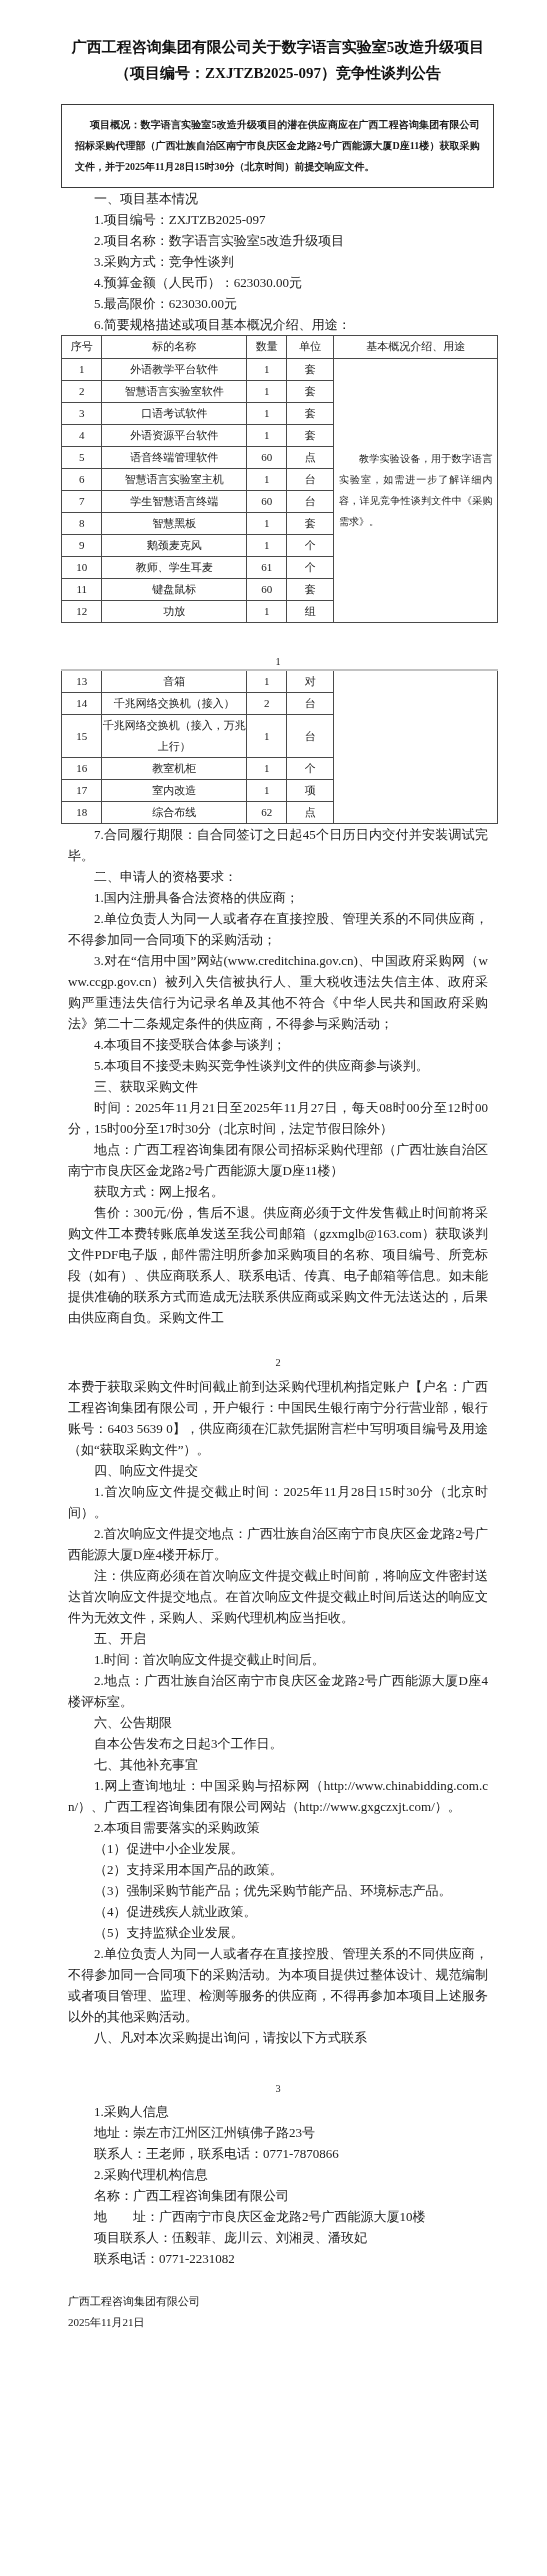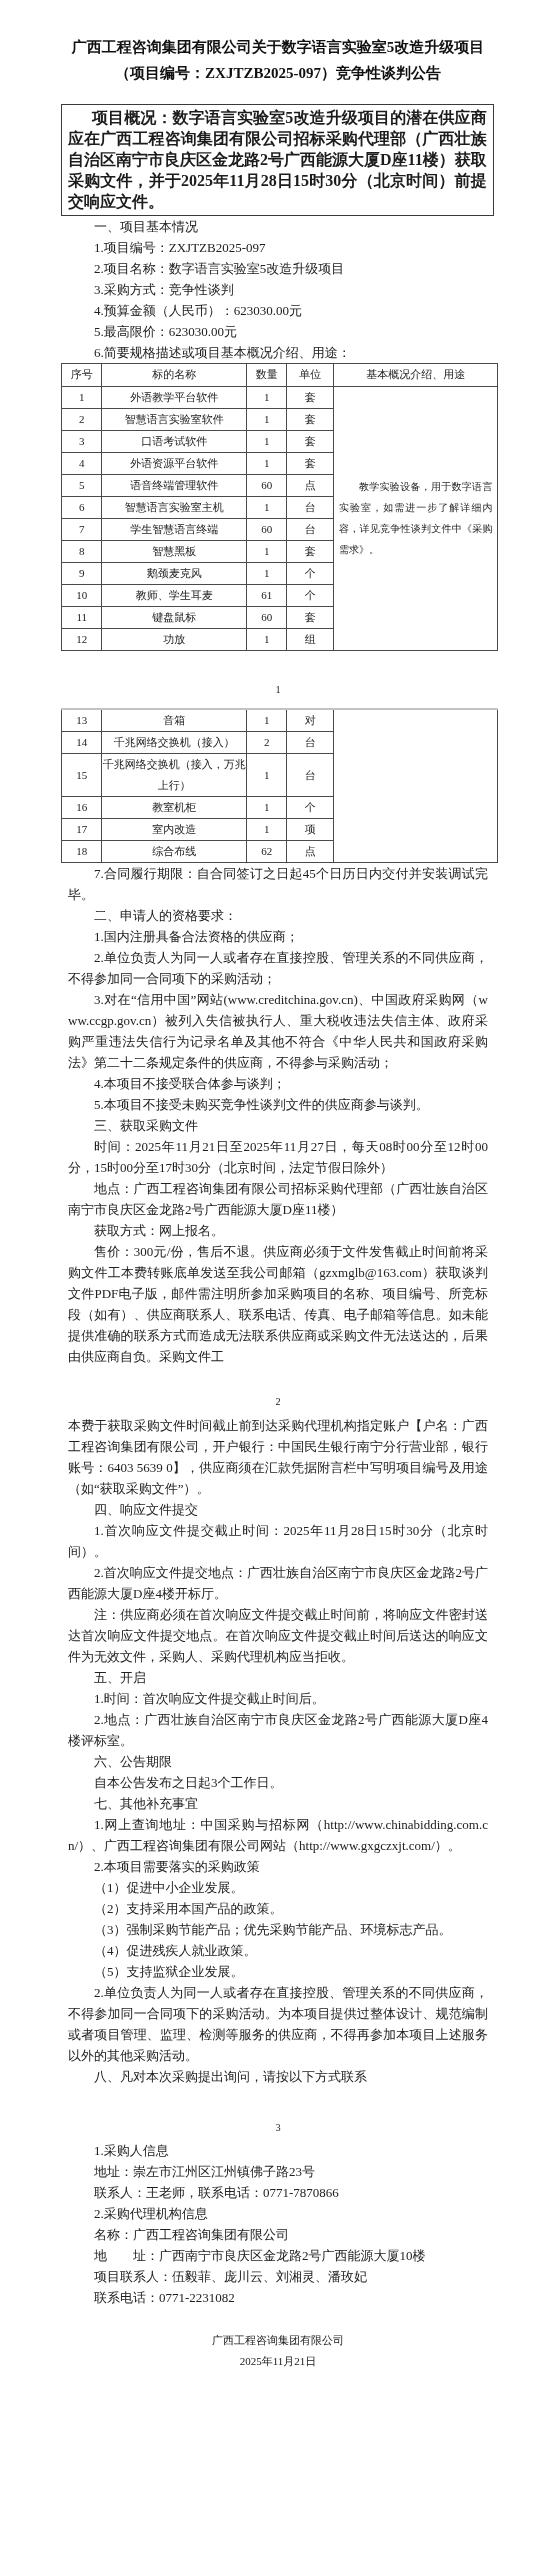--- a/index.html
+++ b/index.html
@@ -13,21 +13,21 @@
   .doc-title{
     margin:34px 0 0 0;text-align:center;font-weight:bold;color:#111;
     font-size:15px;line-height:26px;
   }
   .doc-title span{display:block;}
   .summary-box{
     margin:18px -6.2px 0 -6.8px;border:1.4px solid #3a3a3a;background:#fff;
     padding:1.4px 5.5px 1.4px 4.8px;
   }
   .summary-box p{
-    margin:1px;font-size:16px;line-height:21px;text-align:justify;
+    margin:8px;font-size:10px;line-height:21px;text-align:justify;
     text-indent:1.5em;word-break:break-all;font-weight:bold;color:#1c1c1c;
   }
   .para{
     margin:0;font-size:13px;line-height:21px;text-align:justify;
     text-indent:2em;word-break:break-all;color:#212121;
   }
   .para.flush{text-indent:0;}
   table{
     border-collapse:collapse;table-layout:fixed;width:436px;margin-left:-6.8px;
     background:#fff;
@@ -37,31 +37,31 @@
     text-align:center;vertical-align:middle;padding:0;color:#212121;
     line-height:21px;overflow:hidden;
   }
   th{height:22px;}
   td{height:21px;}
   td.desc{vertical-align:middle;}
   .desc-text{
     font-size:10px;line-height:21px;text-align:justify;text-indent:2em;
     padding:0 4.8px;word-break:break-all;color:#262626;
   }
-  #table2{margin-top:11px;}
+  #table2{}
   #table2 tr:first-child td{border-top:2.1px solid #c2c2c2;}
   .page-num{
     margin:0;font-size:10.3px;line-height:15px;text-align:center;color:#222;
   }
   #pn1{margin-top:31.5px;}
   #pn2{margin-top:27px;}
   #pn3{margin-top:33px;}
   #paras-b{margin-top:5.5px;}
   #contacts{margin-top:5.5px;}
-  .signature{margin-top:22px;text-align:center;}
+  .signature{margin-top:22px;text-align:left;}
   .signature p{margin:0;font-size:11px;line-height:21px;color:#212121;}
 </style>
 </head>
 <body>
 
 <div class="page">
   <div class="content">
 
     <h1 class="doc-title">
       <span>广西工程咨询集团有限公司关于数字语言实验室5改造升级项目</span>

